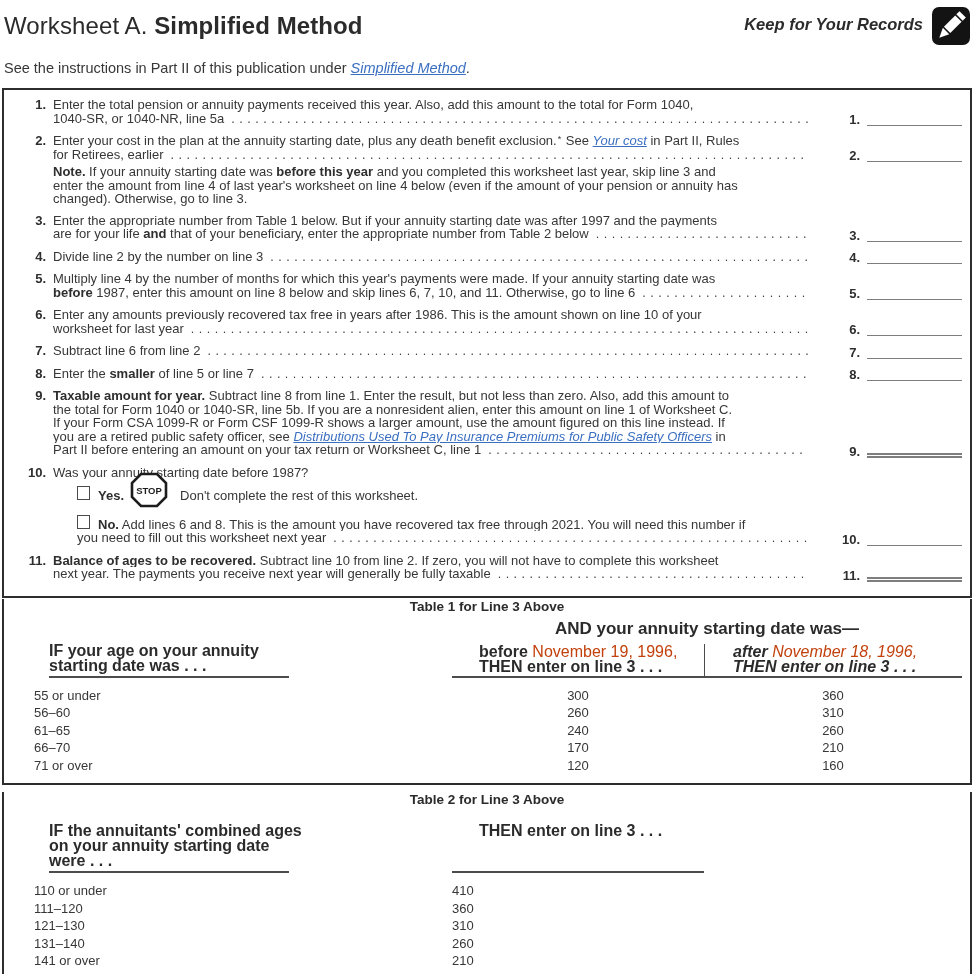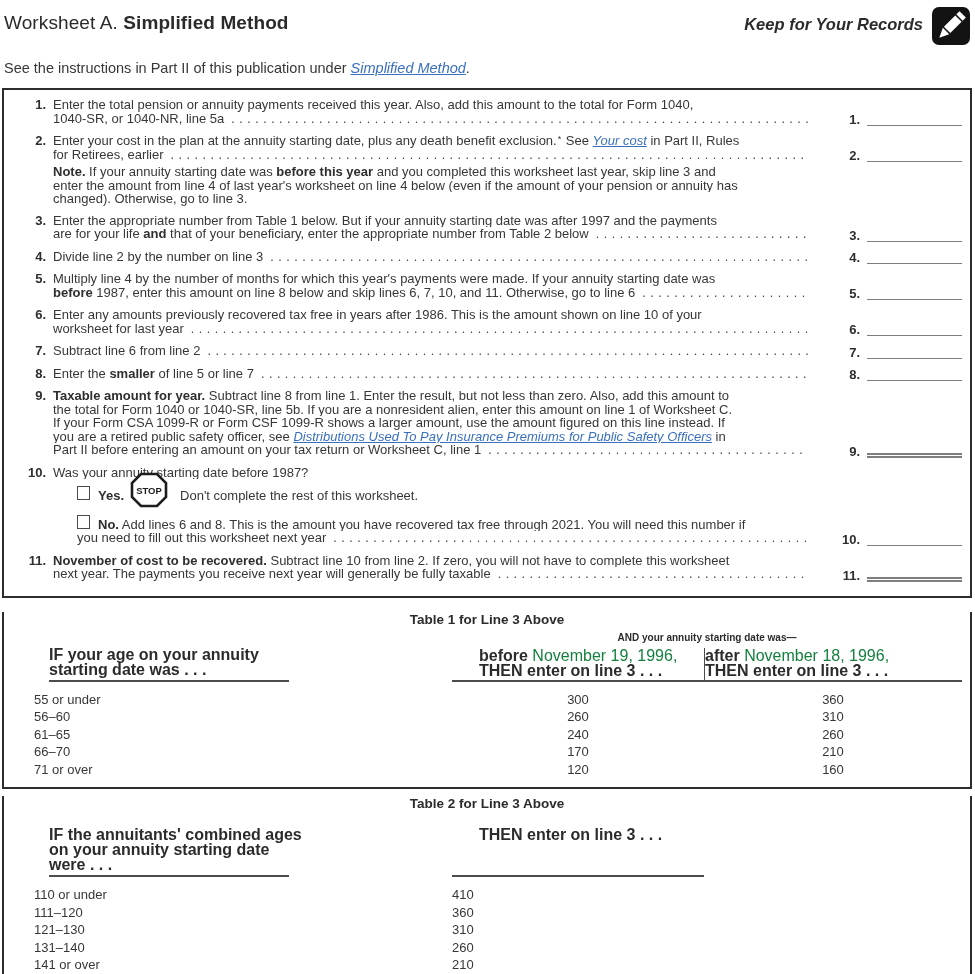--- a/index.html
+++ b/index.html
@@ -1,19 +1,19 @@
 <!DOCTYPE html>
 <html><head>
 <meta charset="utf-8">
 <style>
   html,body{margin:0;padding:0;background:#fff;width:975px;height:974px;overflow:hidden;
     font-family:"Liberation Sans", sans-serif;color:#373737;}
   
   .pagehead{display:flex;justify-content:space-between;align-items:flex-start;padding:6px 4px 0 4px;height:44px;}
-  .ptitle{font-size:19px;letter-spacing:.1px;color:#2b2b2b;padding-top:6px;}
+  .ptitle{font-size:24px;letter-spacing:.1px;color:#2b2b2b;padding-top:6px;}
   .ptitle .tbold{font-weight:bold;}
   .records{display:flex;align-items:flex-start;gap:8px;}
   .records .rtext{font-size:16.5px;font-weight:bold;font-style:italic;color:#2b2b2b;padding-top:9px;}
   .pencil{width:40px;height:40px;}
   .intro{font-size:14.5px;margin:10px 12px 12px 4px;color:#373737;}
   .link{color:#3a6fc0;font-style:italic;text-decoration:underline;cursor:pointer;}
   
   .wbox{border:2px solid #2d2d2d;margin:0 3px 0 2px;padding:8px 8px 6px 8px;min-height:497px;box-sizing:border-box;}
   .tbox{border:2px solid #2d2d2d;border-top:none;margin:0 3px 0 2px;box-sizing:border-box;padding:0 8px;}
   .tbox.last{border-bottom:none;height:186px;}
@@ -37,32 +37,32 @@
   .ans-col{flex:0 0 150px;display:flex;align-items:flex-end;justify-content:flex-end;}
   .ans-row{display:flex;align-items:flex-end;}
   .ansnum{font-weight:bold;color:#2e2e2e;margin-right:7px;line-height:13px;font-size:13px;}
   .blank{width:95px;height:11px;border-bottom:1.6px solid #7e7e7e;}
   .blank.double{border-bottom:5px double #7e7e7e;}
   .checkbox{flex:0 0 11px;width:11px;height:12px;border:1.6px solid #4a4a4a;background:#fff;margin-right:8px;}
   .stop-icon{position:relative;width:38px;height:13px;margin:0 12px 0 6px;flex:0 0 38px;}
   .stop-icon svg{position:absolute;left:0;bottom:-8px;width:38px;height:36px;}
   
   .ttitle{text-align:center;font-weight:bold;font-size:13.5px;color:#2b2b2b;}
-  .tbox .ttitle{margin:14px 0 5px 0;}
+  .tbox .ttitle{margin:1px 0 5px 0;}
   .tbox.last .ttitle{margin:7px 0 16px 0;}
   .t1head{display:flex;align-items:flex-end;margin-top:5px;}
   .t1c1h{flex:0 0 440px;padding-left:37px;box-sizing:border-box;}
   .hline{font-weight:bold;font-size:16px;line-height:15px;color:#2b2b2b;}
-  .hline .norm{font-weight:normal;color:#15803d;}
+  .hline .norm{font-weight:normal;color:#c2410c;}
   .hunderline{width:240px;border-bottom:2.2px solid #4c4c4c;margin-top:3px;}
   .t1c23{flex:1 1 auto;border-bottom:2.2px solid #4c4c4c;}
-  .andhdr{text-align:center;font-weight:bold;font-size:10px;color:#2b2b2b;margin-bottom:5px;}
+  .andhdr{text-align:center;font-weight:bold;font-size:17px;color:#2b2b2b;margin-bottom:5px;}
   .t1subcols{display:flex;}
   .t1c2h{flex:0 0 252px;box-sizing:border-box;padding-left:27px;padding-bottom:2px;}
-  .t1c3h{flex:1 1 auto;border-left:1.6px solid #4c4c4c;box-sizing:border-box;padding-left:0;padding-bottom:2px;}
+  .t1c3h{flex:1 1 auto;border-left:1.6px solid #4c4c4c;box-sizing:border-box;padding-left:28px;padding-bottom:2px;font-style:italic;}
   .trows{margin-top:9px;padding-bottom:9px;}
   .t1row,.t2row{display:flex;line-height:17.5px;font-size:13px;}
   .t1row .c1,.t2row .c1{flex:0 0 440px;padding-left:22px;box-sizing:border-box;}
   .t1row .c2{flex:0 0 252px;text-align:center;}
   .t1row .c3{flex:1 1 auto;text-align:center;}
   .t2row .c2{flex:0 0 252px;text-align:left;}
   .t2head{display:flex;}
   .t2c2h{flex:0 0 252px;box-sizing:border-box;padding-left:27px;border-bottom:2.2px solid #4c4c4c;padding-bottom:3px;}
 </style>
 </head>
@@ -324,21 +324,21 @@
           <div class="ans-row">
             <span class="ansnum">10.</span>
             <span class="blank"></span>
           </div>
         </div>
       </div>
       <div class="entry main">
         <div class="num-col">11.</div>
         <div class="text-col">
           <div class="tline">
-            <span class="seg bold">November of cost to be recovered.</span>
+            <span class="seg bold">Balance of ages to be recovered.</span>
             <span class="seg"> Subtract line 10 from line 2. If zero, you will not have to complete this worksheet</span>
           </div>
           <div class="tline">
             <span class="seg">next year. The payments you receive next year will generally be fully taxable</span>
             <span class="dotfill"></span>
           </div>
         </div>
         <div class="ans-col">
           <div class="ans-row">
             <span class="ansnum">11.</span>

